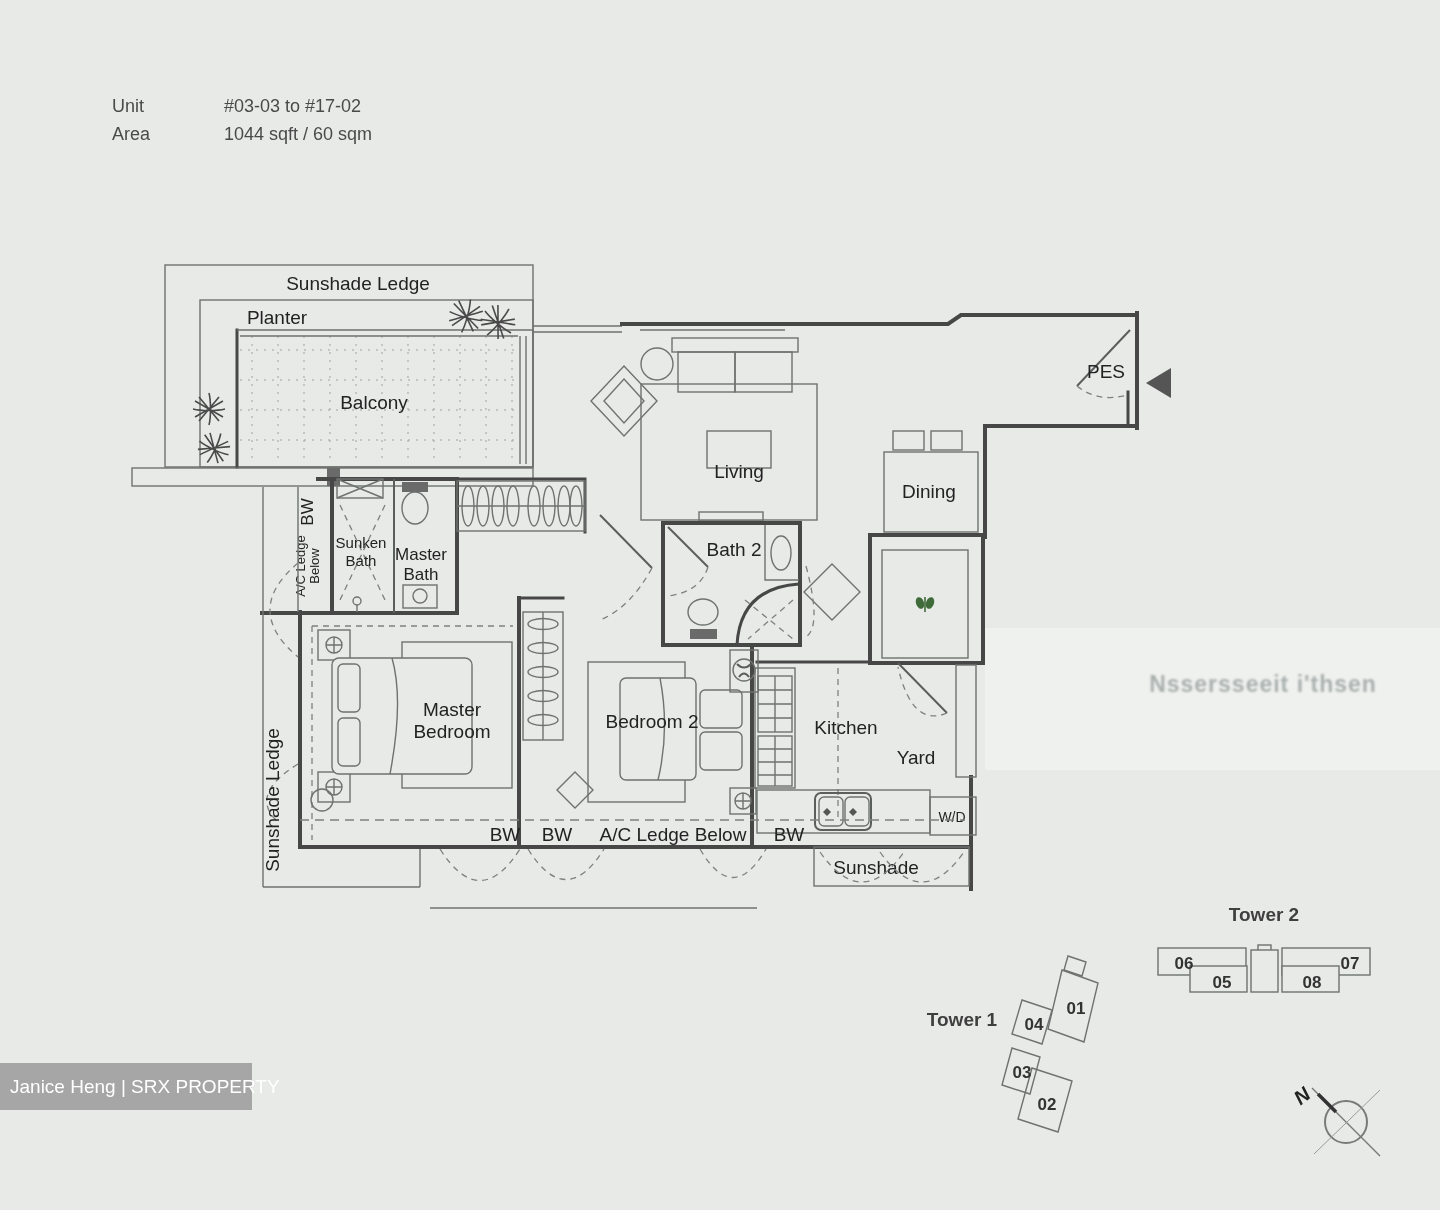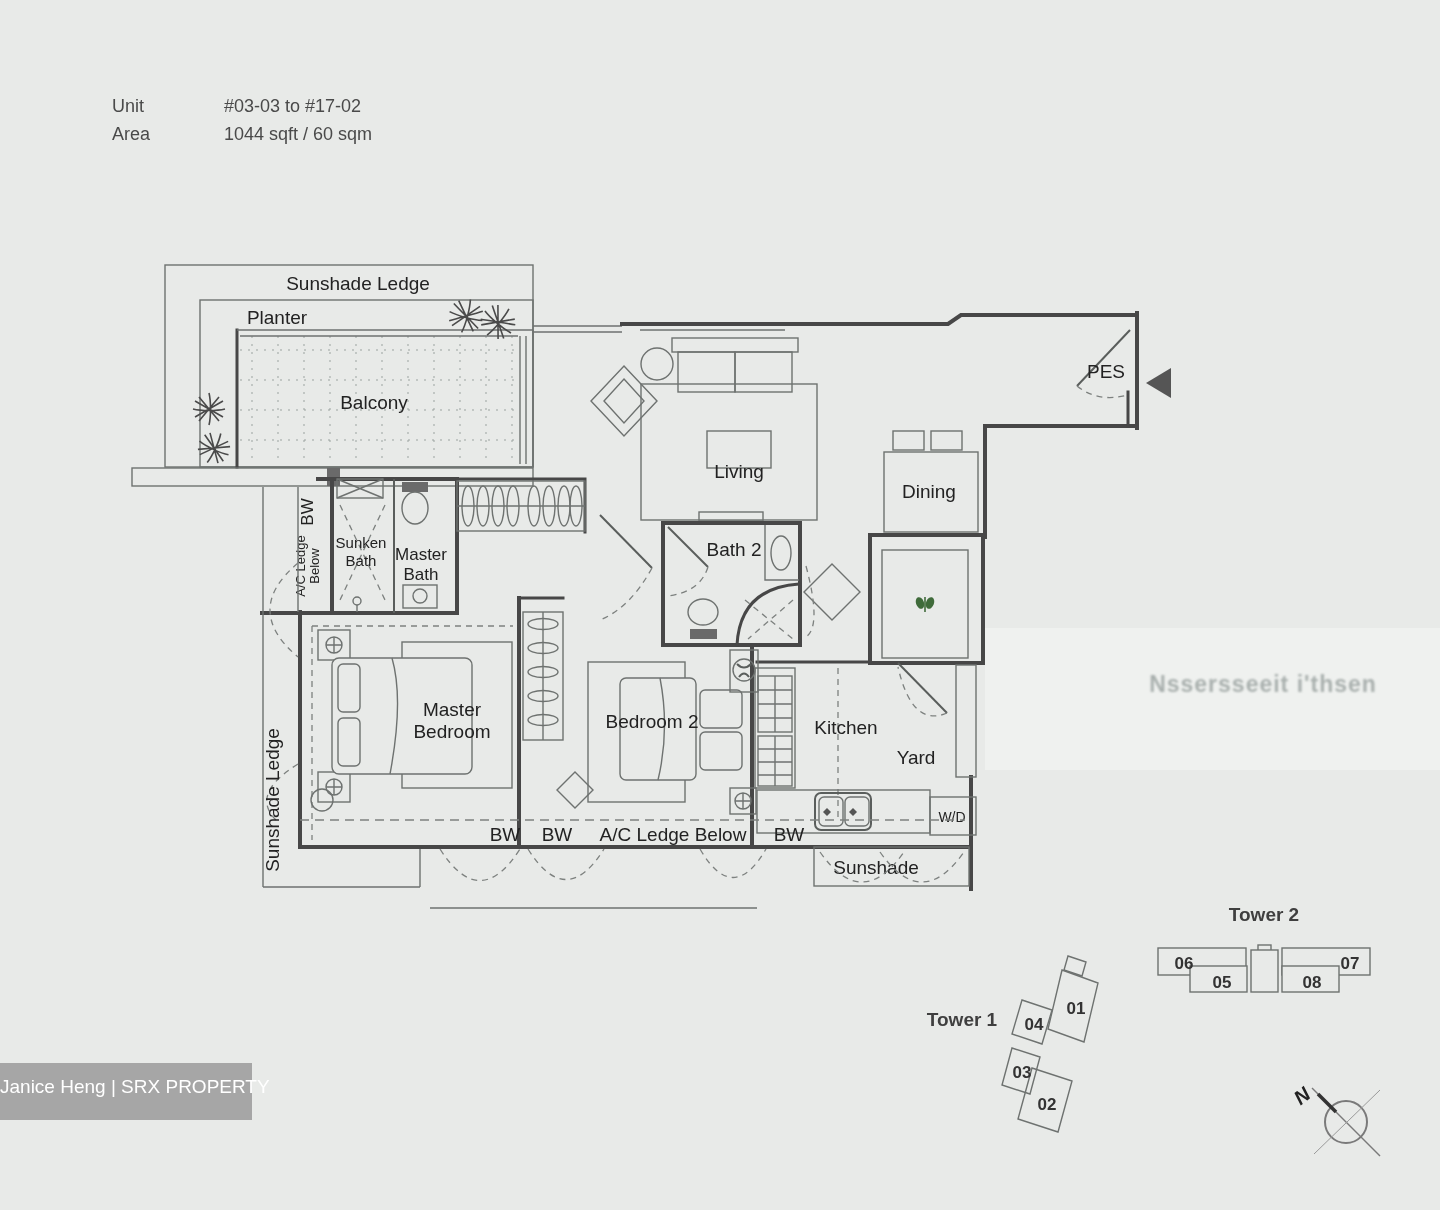--- a/index.html
+++ b/index.html
@@ -28,23 +28,23 @@
   .lbl{font-size:19px;fill:#222;text-anchor:middle;}
   .lbl-s{font-size:15px;fill:#222;text-anchor:middle;}
   .lbl-m{font-size:17px;fill:#222;text-anchor:middle;}
   .lbl-xs{font-size:13px;fill:#222;text-anchor:middle;}
   .lbl-wd{font-size:14px;fill:#222;text-anchor:middle;}
   .twr{font-size:19px;font-weight:bold;fill:#3f3f3f;text-anchor:middle;}
   .unum{font-size:17px;font-weight:bold;fill:#333;text-anchor:middle;}
   .ghost{font-size:23px;fill:#98a09e;text-anchor:middle;letter-spacing:1px;
          filter:blur(1.3px);font-weight:bold;opacity:.8;}
   .band{fill:#f4f6f4;opacity:.62;}
-  .agent-bar{position:absolute;left:0;top:1063px;width:252px;height:57px;
+  .agent-bar{position:absolute;left:0;top:1063px;width:252px;height:47px;
       background:#a6a6a6;color:#fff;font-size:19px;line-height:47px;
-      box-sizing:border-box;white-space:nowrap;}
+      padding-left:10px;box-sizing:border-box;white-space:nowrap;}
   .ncomp{font-size:20px;font-weight:bold;font-style:italic;fill:#222;}
 </style>
 </head>
 <body>
 
 <div class="page">
 
   <div class="row1 hdr-row">
     <span class="k">Unit</span>
     <span>#03-03 to #17-02</span>

